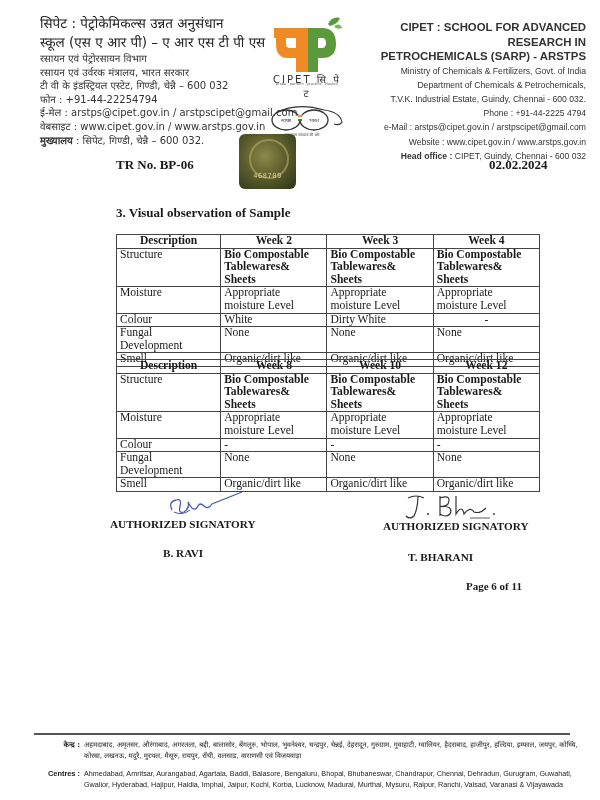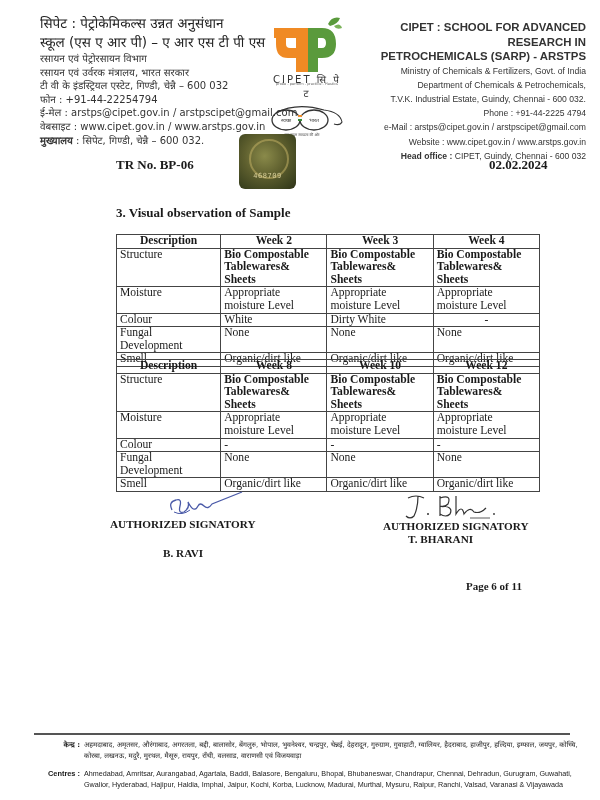--- a/index.html
+++ b/index.html
@@ -47,21 +47,21 @@
   table.obs col.c3 { width:103px; }
   #tbl1 { left:116px; top:234px; width:424px; }
   #tbl2 { left:116px; top:359px; width:424px; }
 
   .sig-label { font-size:11.2px; font-weight:bold; white-space:nowrap; }
   #sig1 { left:164px; top:488px; width:80px; height:36px; }
   #sig1-title { left:110px; top:518px; }
   #sig1-name { left:163px; top:547px; }
   #sig2 { left:400px; top:490px; width:120px; height:34px; }
   #sig2-title { left:383px; top:520px; }
-  #sig2-name { left:408px; top:533px; }
+  #sig2-name { left:408px; top:551px; }
 
   #page-no { left:466px; top:580px; font-size:11px; font-weight:bold; }
 
   
   #footer-rule { left:34px; top:733px; width:536px; height:2px; background:#555; }
   #footer { left:38px; top:740px; width:540px; }
   .frow { display:flex; }
   .flabel { width:42px; text-align:right; padding-right:4px; font-size:7.4px; font-weight:bold; white-space:nowrap; }
   .ftext { flex:1; font-size:7.2px; line-height:10.6px; color:#222; }
   .hindi { font-family:"DejaVu Sans", sans-serif; font-size:7px; }

